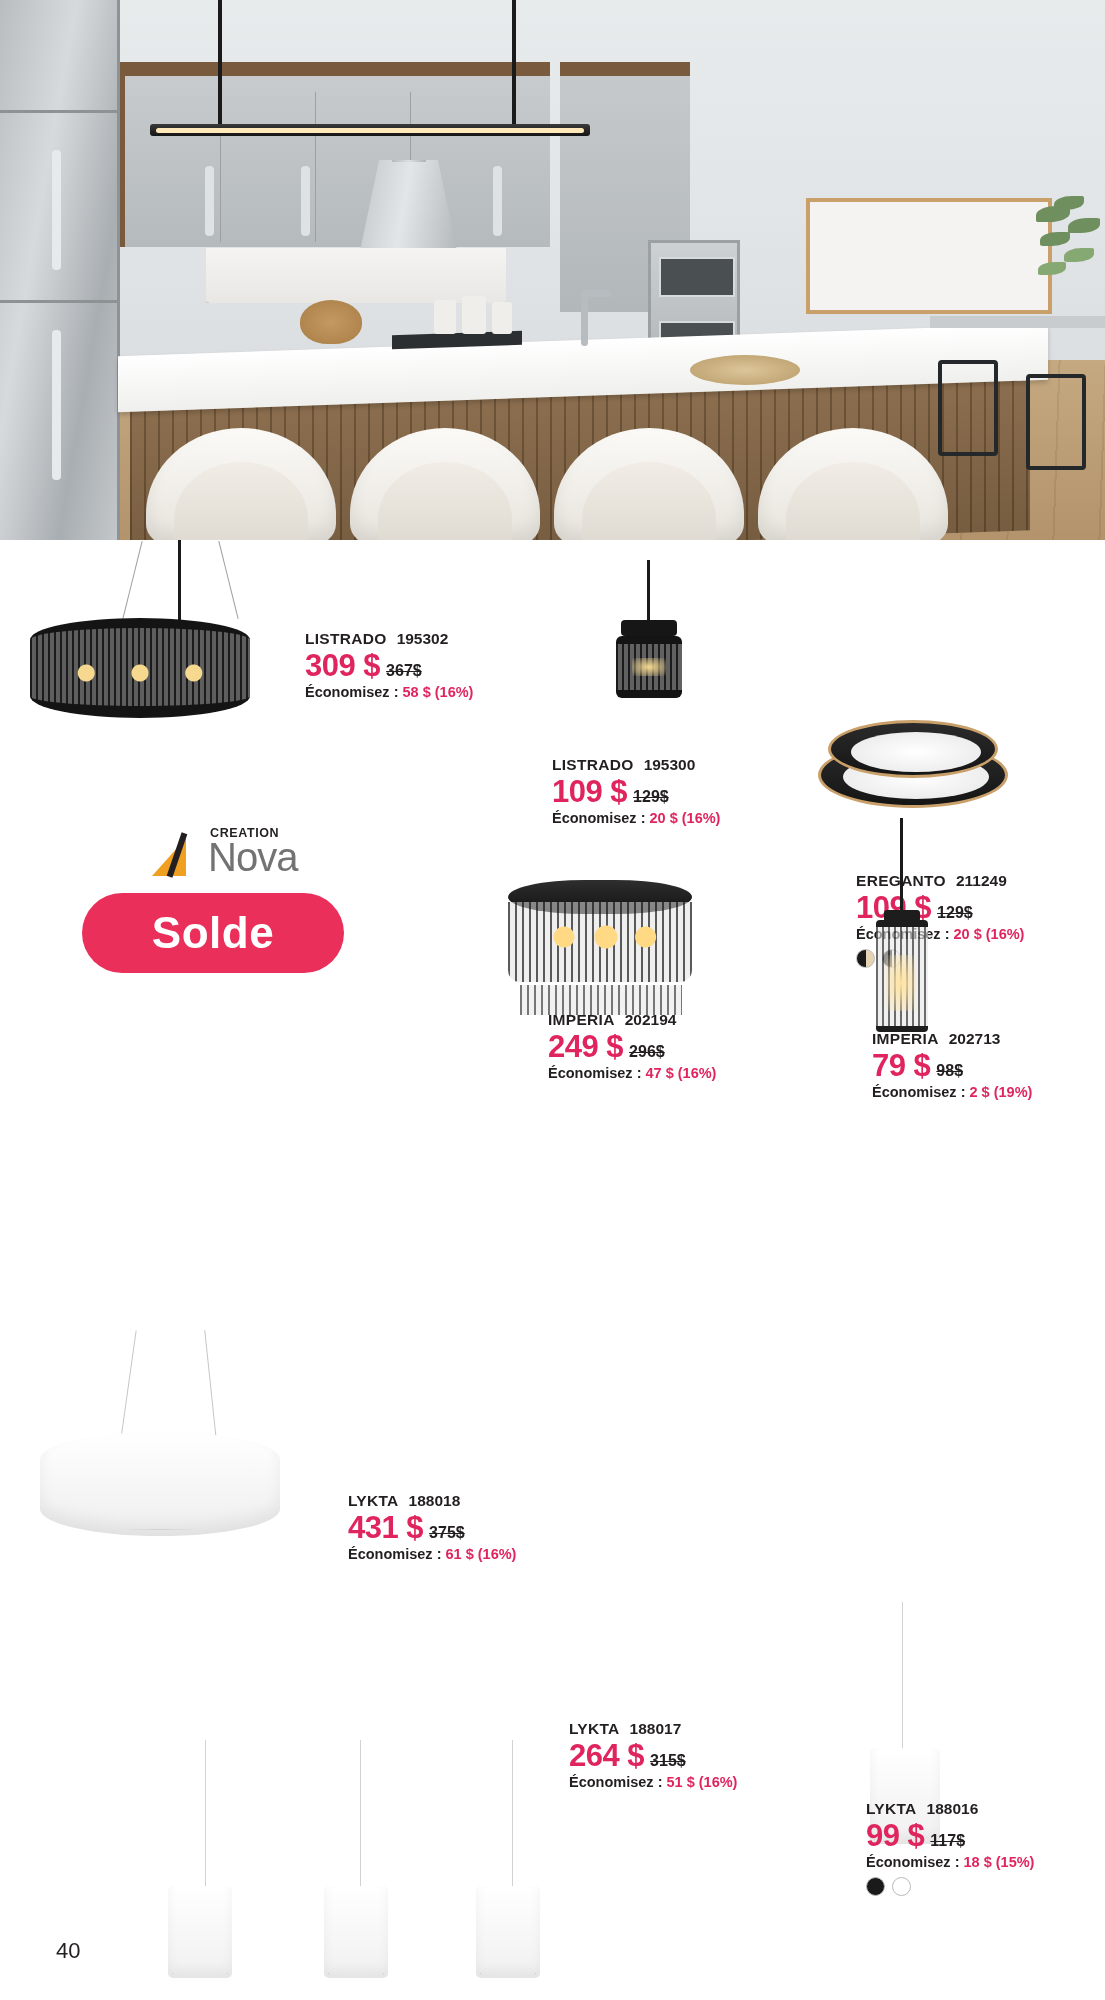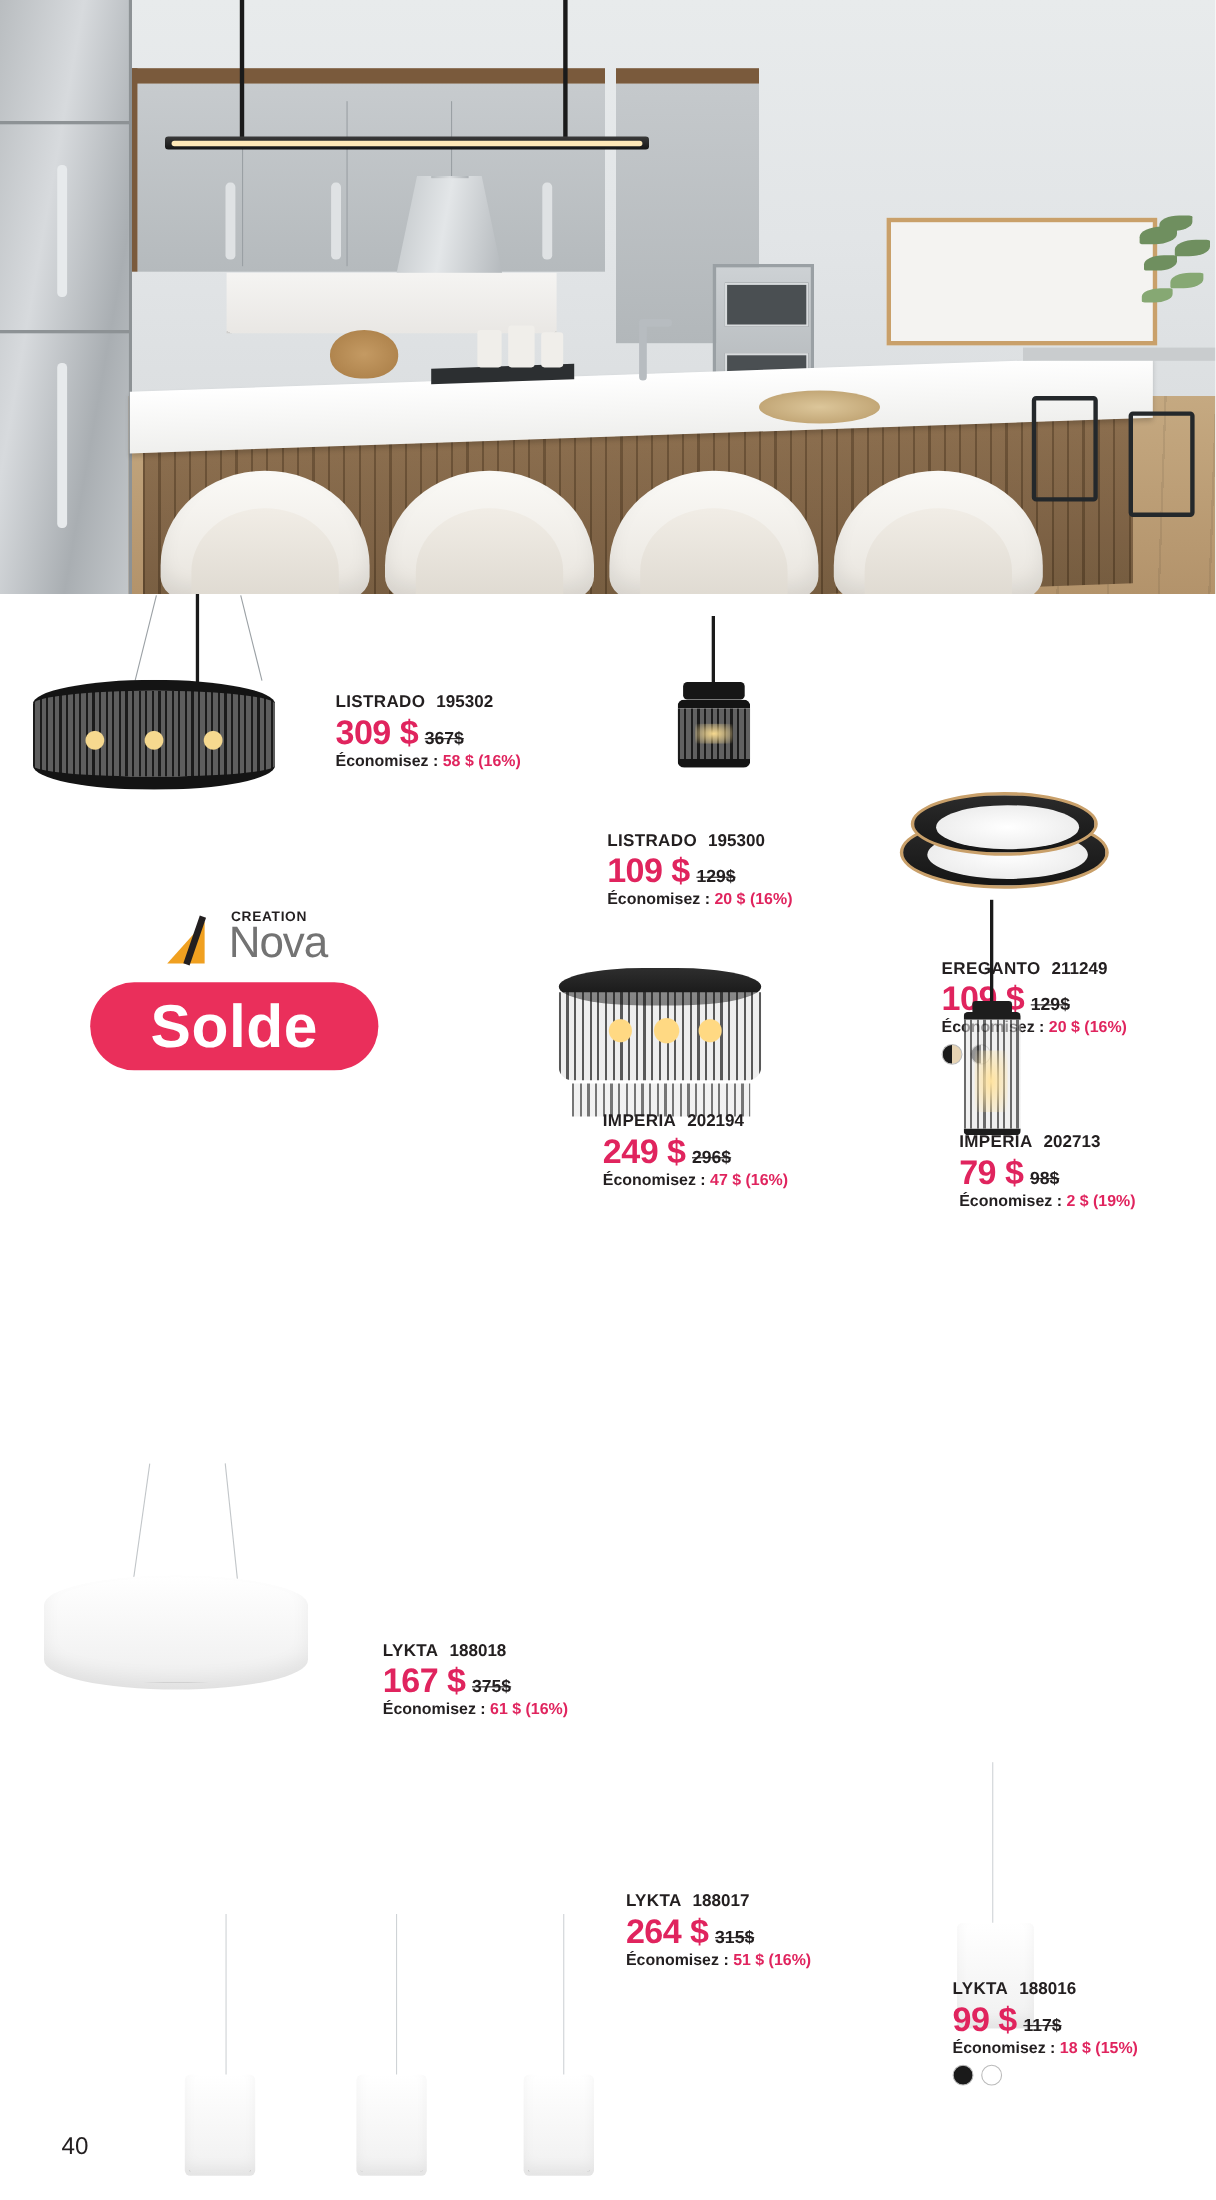--- a/index.html
+++ b/index.html
@@ -192,21 +192,21 @@
   }
   .logo .nova{
     position:absolute; left:56px; top:9px; font-size:40px; color:#737373;
     font-family:Liberation Sans, sans-serif; letter-spacing:-1px;
   }
   .solde{
     position:absolute; left:82px; top:893px; width:262px; height:80px;
     background:#ea2f5b; border-radius:42px;
     display:flex; align-items:center; justify-content:center;
   }
-  .solde span{ color:#fff; font-size:55px; font-weight:bold; letter-spacing:.5px; }
+  .solde span{ color:#fff; font-size:44px; font-weight:bold; letter-spacing:.5px; }
   
   .lamp{ position:absolute; }
   .wire{ position:absolute; background:#9aa0a4; width:1px; }
   .cord{ position:absolute; background:#1a1a1a; width:3px; }
   .cage-drum{
     position:absolute; width:220px; height:100px; border-radius:50% / 22%;
     background:
       repeating-linear-gradient(90deg,#1b1b1b 0 2px, #5e5e5e 2px 6px);
     border-top:10px solid #141414; border-bottom:12px solid #141414;
   }
@@ -485,21 +485,21 @@
   <div class="wire" style="left:128px; top:1330px; height:110px; transform:rotate(8deg); background:#c2c6c9;"></div>
   <div class="wire" style="left:210px; top:1330px; height:110px; transform:rotate(-6deg); background:#c2c6c9;"></div>
   <div class="white-drum" style="left:40px; top:1432px;"></div>
 </div>
 
 <div class="blk" style="left:348px; top:1492px;">
   <div class="nm">
     <span>LYKTA</span><span class="sku">188018</span>
   </div>
   <div class="pr">
-    <span>167 $</span><span class="old">375$</span>
+    <span>431 $</span><span class="old">375$</span>
   </div>
   <div class="sv">
     <span>Économisez :</span>
     <b>61 $ (16%)</b>
   </div>
 </div>
 
 <div class="lamp">
   <div class="wire" style="left:205px; top:1740px; height:150px; background:#cfd3d6;"></div>
   <div class="white-box" style="left:168px; top:1886px;"></div>

